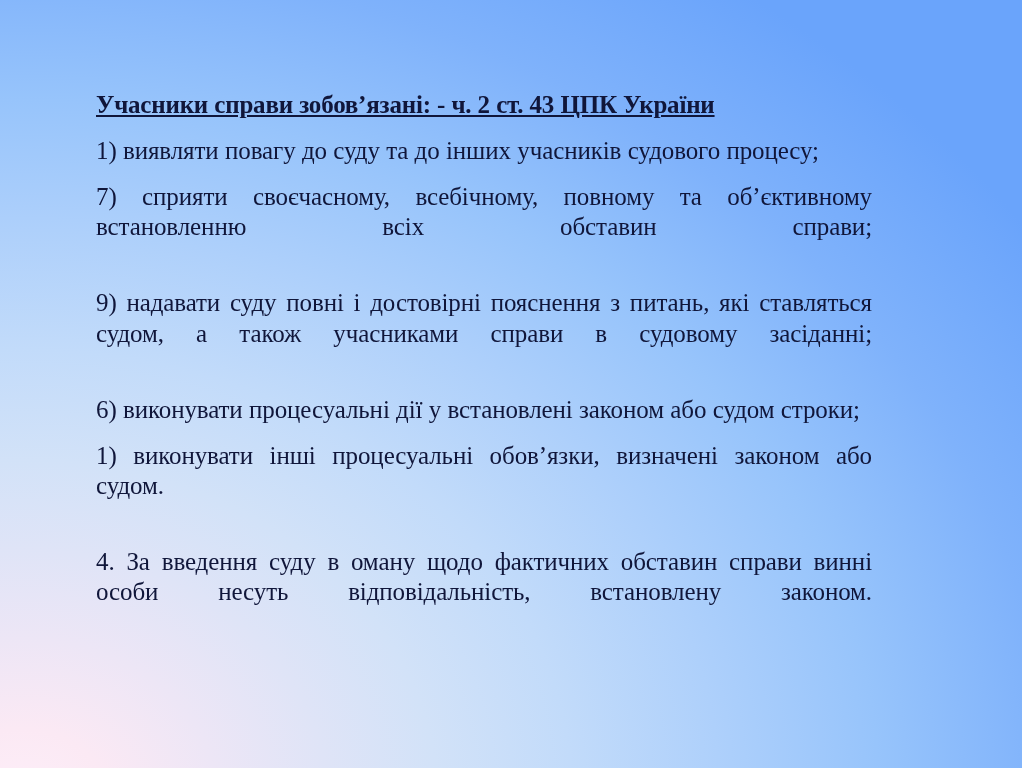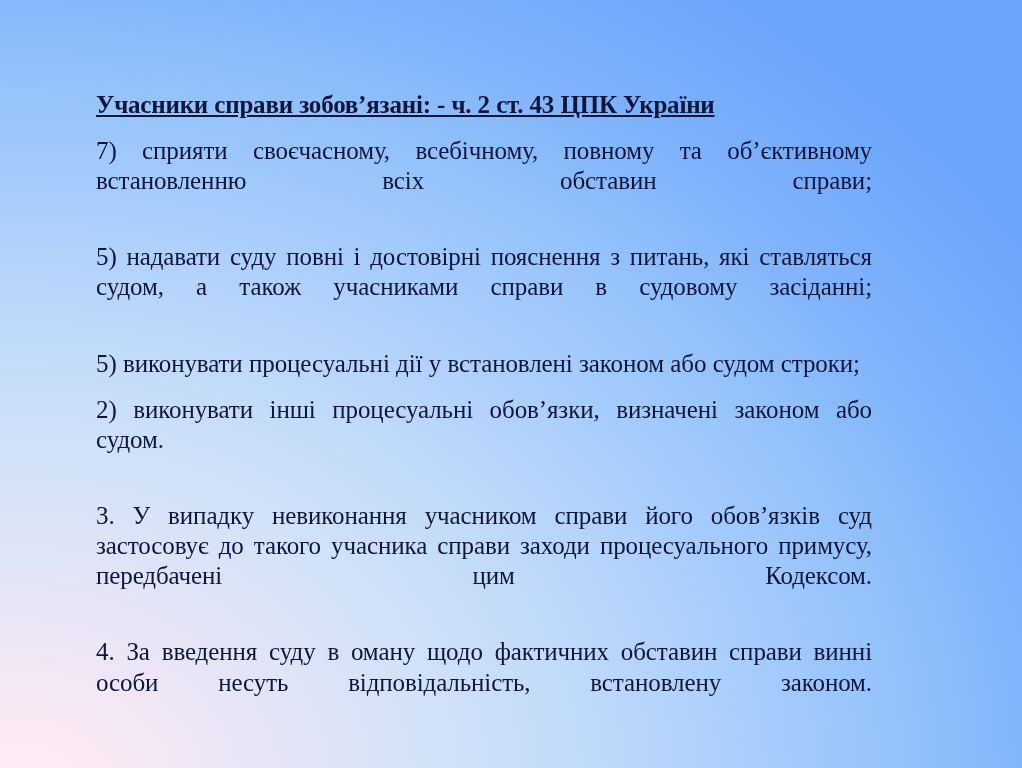--- a/index.html
+++ b/index.html
@@ -69,30 +69,30 @@
 </style>
 </head>
 <body>
 
 <div class="slide">
 
   <div class="content-block">
 
     <p class="para heading no-stretch">Учасники справи зобов’язані: - ч. 2 ст. 43 ЦПК України</p>
 
+    <p class="para no-stretch">1) виявляти повагу до суду та до інших учасників судового процесу;</p>
 
     <p class="para">7) сприяти своєчасному, всебічному, повному та об’єктивному встановленню всіх обставин справи;</p>
 
 
 
-    <p class="para">5) надавати суду повні і достовірні пояснення з питань, які ставляться судом, а також учасниками справи в судовому засіданні;</p>
+    <p class="para">9) надавати суду повні і достовірні пояснення з питань, які ставляться судом, а також учасниками справи в судовому засіданні;</p>
 
-    <p class="para no-stretch">5) виконувати процесуальні дії у встановлені законом або судом строки;</p>
+    <p class="para no-stretch">6) виконувати процесуальні дії у встановлені законом або судом строки;</p>
 
-    <p class="para">2) виконувати інші процесуальні обов’язки, визначені законом або судом.</p>
+    <p class="para">1) виконувати інші процесуальні обов’язки, визначені законом або судом.</p>
 
-    <p class="para">3. У випадку невиконання учасником справи його обов’язків суд застосовує до такого учасника справи заходи процесуального примусу, передбачені цим Кодексом.</p>
 
     <p class="para">4. За введення суду в оману щодо фактичних обставин справи винні особи несуть відповідальність, встановлену законом.</p>
 
   </div>
 
 </div>
 
 </body></html>

